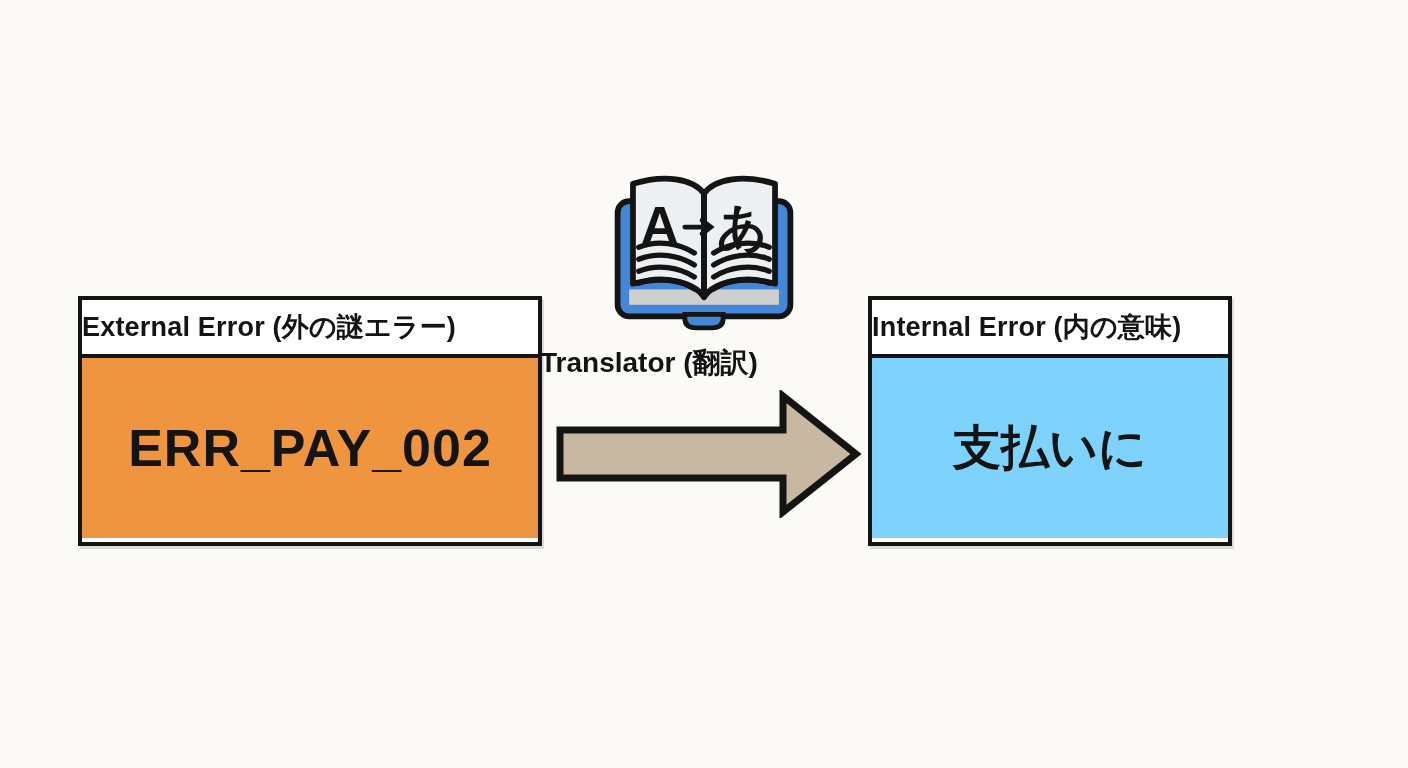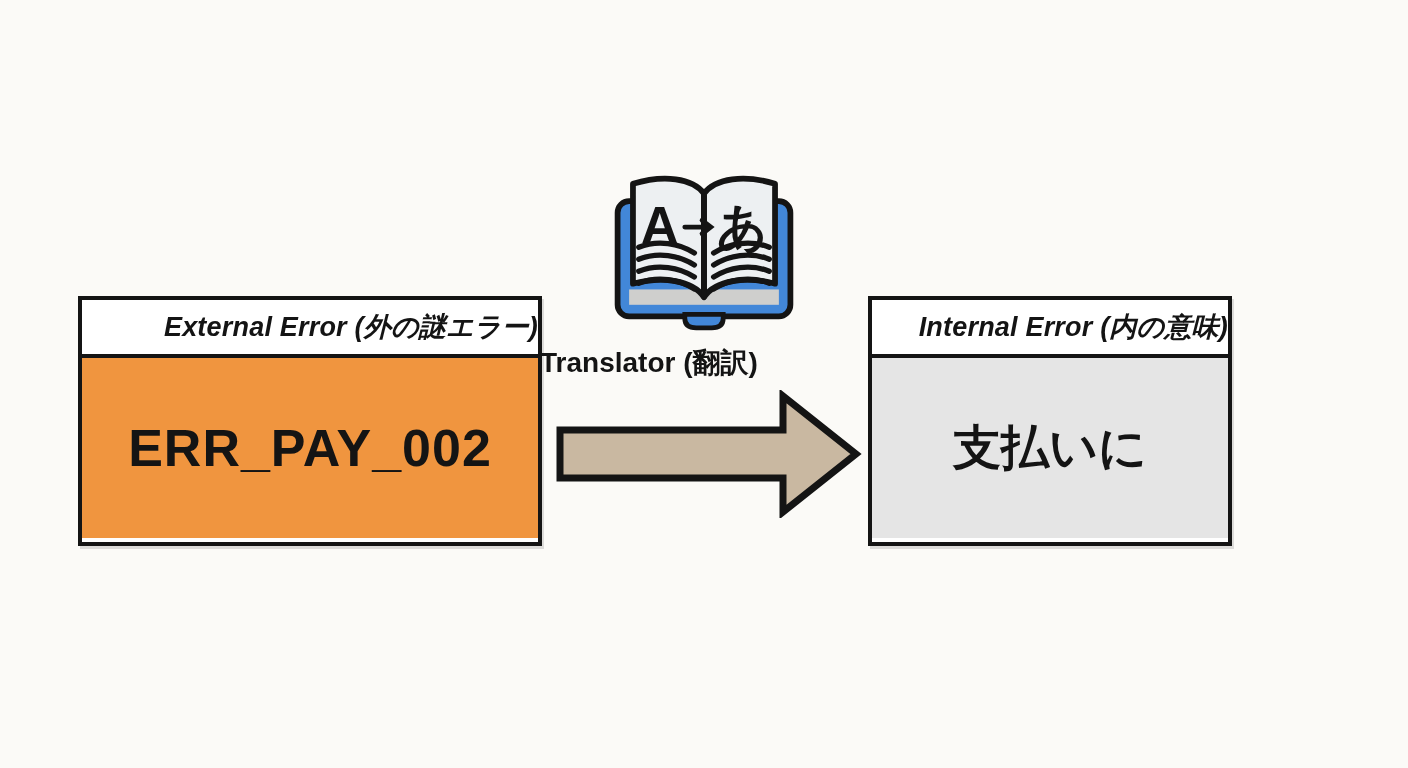--- a/index.html
+++ b/index.html
@@ -21,35 +21,35 @@
     background: #ffffff;
     box-shadow: 2px 3px 0 rgba(0,0,0,0.12);
   }
   .card-external { left: 78px;  width: 464px; }
   .card-internal { left: 868px; width: 364px; }
 
   .card-header {
     height: 58px;
     border-bottom: 4px solid #141414;
     background: #ffffff;
-    display: flex; align-items: center; justify-content: flex-end; font-style: italic;
+    display: flex; align-items: center; justify-content: flex-start;
   }
   .card-header-title {
     font-size: 27px;
     font-weight: 700;
     letter-spacing: 0.2px;
     white-space: nowrap;
   }
   .card-body {
     height: 180px;
     display: flex; flex-direction: column;
     align-items: center; justify-content: center;
   }
   .card-body-orange { background: #f0953f; }
-  .card-body-blue   { background: #e5e5e5; }
+  .card-body-blue   { background: #7dd3fc; }
 
   .error-code {
     font-size: 52px;
     font-weight: 700;
     letter-spacing: 1px;
     white-space: nowrap;
   }
   .jp-message-line {
     font-size: 48px;
     font-weight: 700;

